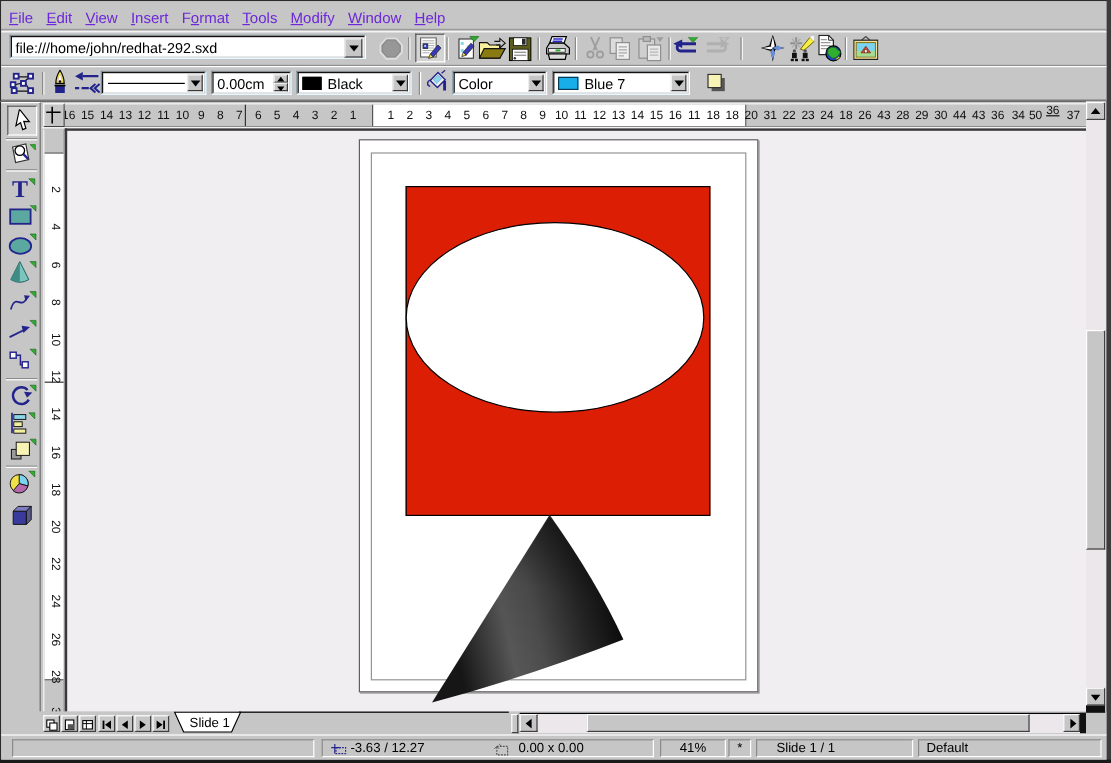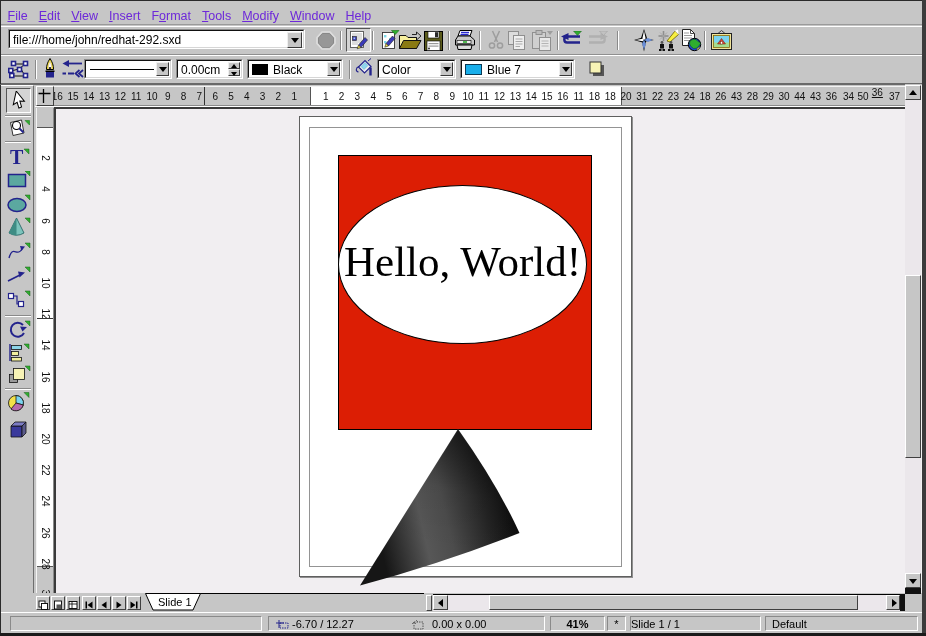--- a/index.html
+++ b/index.html
@@ -479,21 +479,20 @@
 <div id="canvas" class="abs" style="left:54px;top:107px;width:851px;height:486px;background:#f1eef1;border-top:2px solid #3a3a3a;border-left:2px solid #3a3a3a;overflow:hidden;">
 
   <div class="abs" style="left:243px;top:7px;width:333px;height:461px;background:#fff;border:1px solid #5f5f5f;box-shadow:1px 1px 0 #8f8f8f;"></div>
 
   <div class="abs" style="left:253px;top:18px;width:313px;height:440px;border:1px solid #949494;"></div>
 
   <div class="abs" style="left:282px;top:46px;width:254px;height:275px;background:#dc1e04;border:1px solid #000;"></div>
 
   <div class="abs" style="left:282px;top:76px;width:249px;height:159px;background:#fff;border:1px solid #000;border-radius:50%;"></div>
 
-  <div class="abs" style="left:282px;top:131px;width:249px;text-align:center;font-family:'Liberation Serif',serif;font-size:43px;line-height:1;color:#000;">Hello, World!</div>
 
   <svg class="abs" style="left:295px;top:318px" width="180" height="165" viewBox="0 0 180 165">
     <defs>
       <linearGradient id="coneg" gradientUnits="userSpaceOnUse" x1="30" y1="120" x2="167" y2="88">
         <stop offset="0" stop-color="#161616"></stop>
         <stop offset="0.32" stop-color="#575757"></stop>
         <stop offset="0.5" stop-color="#4c4c4c"></stop>
         <stop offset="0.78" stop-color="#242424"></stop>
         <stop offset="1" stop-color="#0a0a0a"></stop>
       </linearGradient>
@@ -582,28 +581,28 @@
 <div class="abs" style="left:900px;top:594px;width:5px;height:17px;background:#111"></div>
 <div class="abs" style="left:905px;top:588px;width:16px;height:6px;background:#111"></div>
 
 <div id="statusbar" class="abs" style="left:1px;top:612px;width:921px;height:21px;background:#c6c6c6;border-top:1px solid #fff;font-size:11px;">
   <div class="abs sunk1" style="left:9px;top:3px;width:252px;height:15px;"></div>
   <div class="abs sunk1" style="left:267px;top:3px;width:277px;height:15px;">
     <svg class="abs" style="left:6px;top:2px" width="14" height="10" viewBox="0 0 14 10">
       <path d="M4,1 v8 M1,4 h8" stroke="#26268c" stroke-width="1"></path>
       <rect x="5" y="4" width="8" height="5" fill="none" stroke="#26268c" stroke-dasharray="1.5,1"></rect>
     </svg>
-    <span class="abs" style="left:23px;top:1px;">-6.70 / 12.27</span>
+    <span class="abs" style="left:23px;top:1px;">-3.63 / 12.27</span>
     <svg class="abs" style="left:142px;top:2px" width="14" height="11" viewBox="0 0 14 11">
       <rect x="3" y="3" width="9" height="7" fill="none" stroke="#555" stroke-dasharray="1.5,1"></rect>
       <path d="M1,5 l2,-2 2,2 M5,1 l2,2" stroke="#555" fill="none" stroke-width="0.8"></path>
     </svg>
     <span class="abs" style="left:163px;top:1px;">0.00 x 0.00</span>
   </div>
-  <div class="abs sunk1" style="left:549px;top:3px;width:55px;height:15px;text-align:center;font-weight:bold;"><span style="position:relative;top:1px">41%</span></div>
+  <div class="abs sunk1" style="left:549px;top:3px;width:55px;height:15px;text-align:center;"><span style="position:relative;top:1px">41%</span></div>
   <div class="abs sunk1" style="left:606px;top:3px;width:19px;height:15px;text-align:center;"><span style="position:relative;top:1px">*</span></div>
   <div class="abs sunk1" style="left:629px;top:3px;width:131px;height:15px;">
-      <span class="abs" style="left:0;top:1px">Slide 1 / 1</span>
+      <span class="abs" style="left:16px;top:1px">Slide 1 / 1</span>
     </div>
   <div class="abs sunk1" style="left:764px;top:3px;width:153px;height:15px;">
       <span class="abs" style="left:6px;top:1px">Default</span>
     </div>
 </div>
 
 </body></html>

